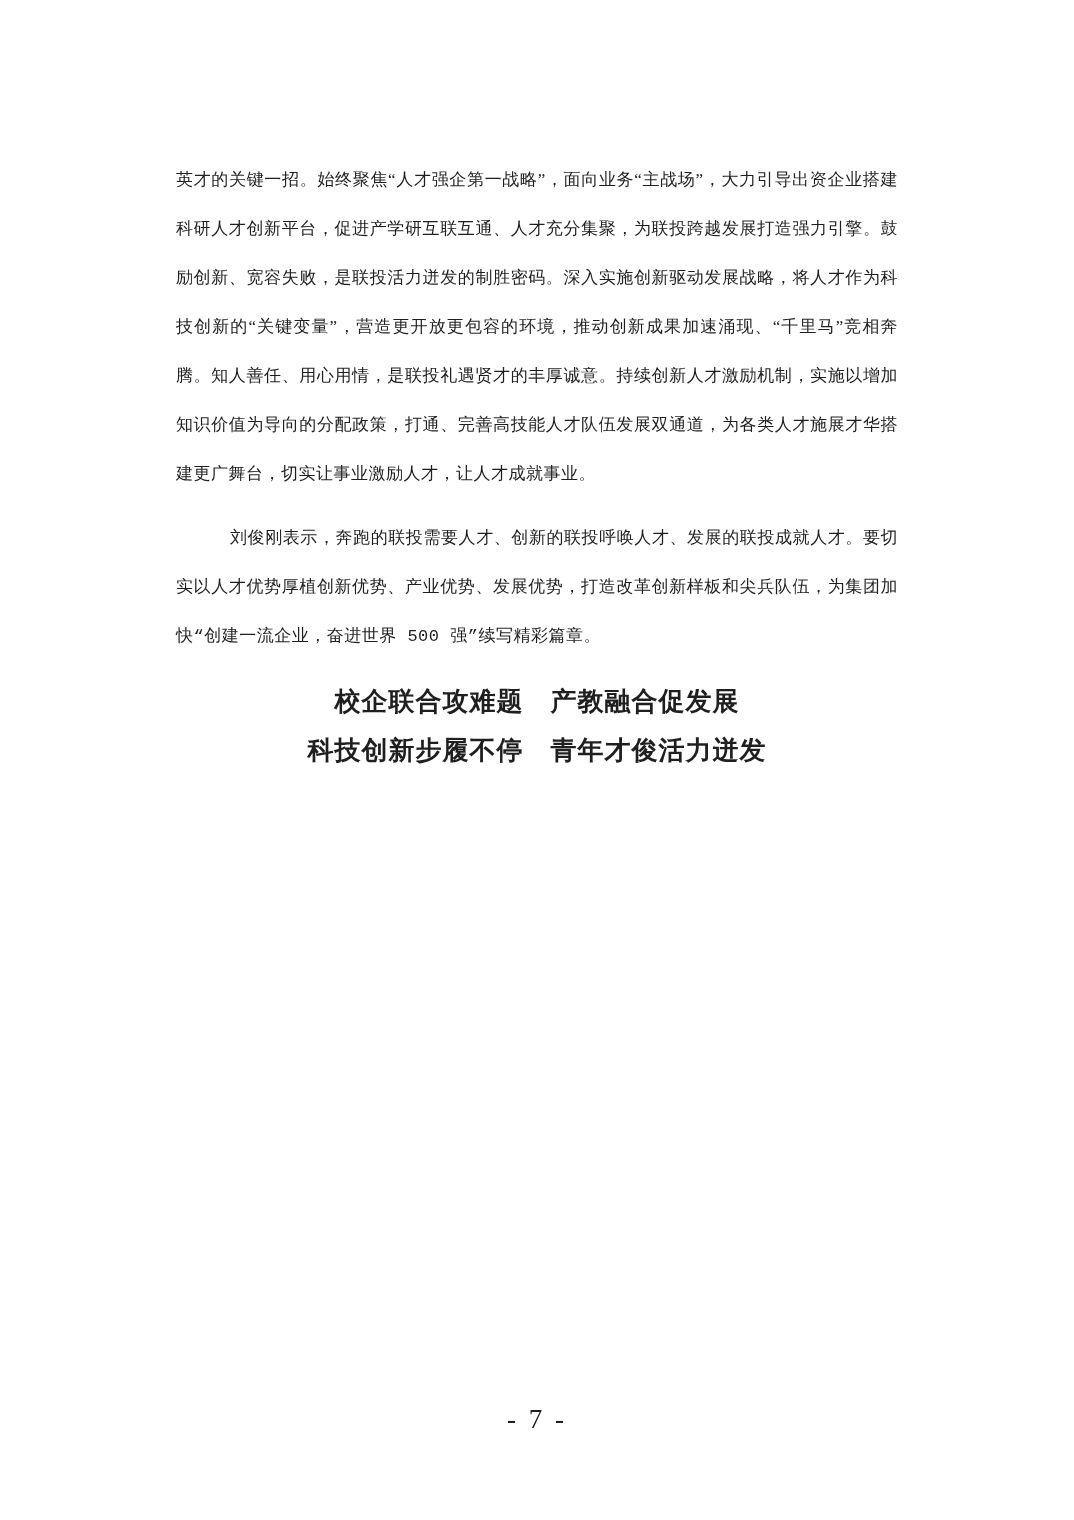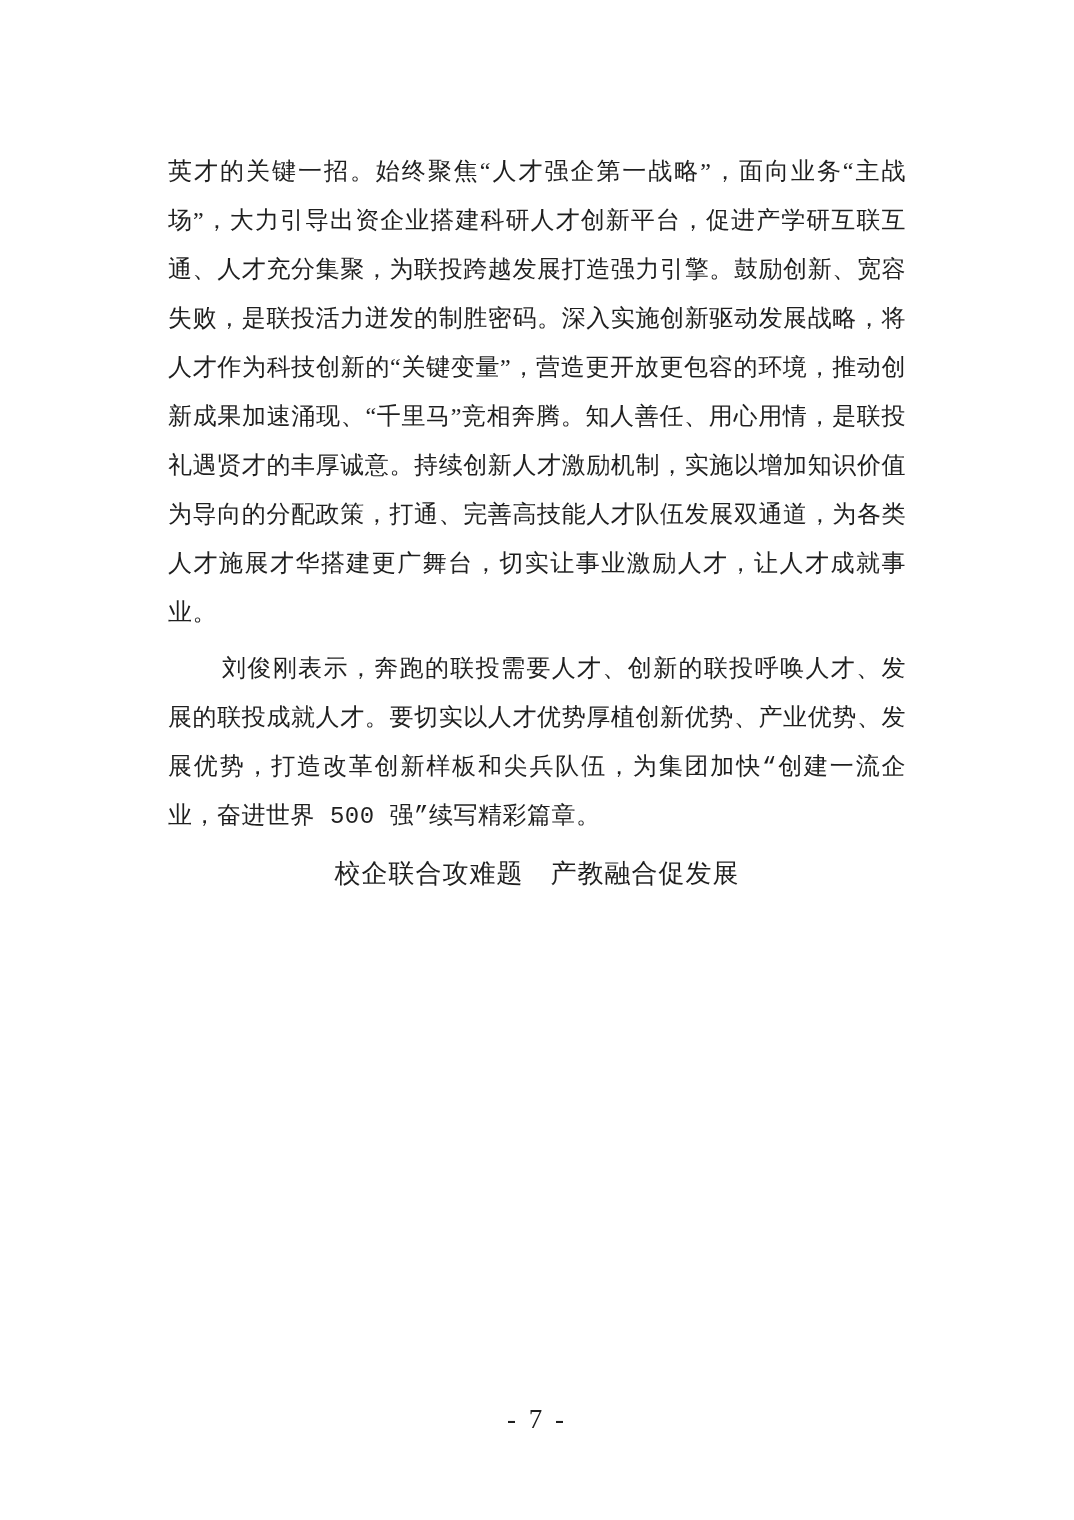--- a/index.html
+++ b/index.html
@@ -16,36 +16,36 @@
     color: #1f1f1f;
     overflow: hidden;
   }
   .content {
     position: absolute;
     left: 160px;
     top: 139px;
     width: 754px;
   }
   .para {
-    margin: 8px;
-    font-size: 24px;
+    margin: 16px;
+    font-size: 17px;
     line-height: 49px;
     text-align: justify;
     letter-spacing: 0.5px;
     word-break: normal;
   }
   .para.indent {
     text-indent: 54px;
     font-family: Liberation Mono, monospace;
   }
   .heading {
     margin: 0;
     font-size: 26px;
     line-height: 49px;
-    font-weight: normal;
+    font-weight: bold;
     text-align: center;
     letter-spacing: 1px;
   }
   .footer {
     position: absolute;
     left: 0;
     top: 1404px;
     width: 100%;
     text-align: center;
     font-size: 27px;
@@ -54,15 +54,16 @@
   }
 </style>
 </head>
 <body>
 
 <div class="page">
   <div class="content">
     <p class="para">英才的关键一招。始终聚焦“人才强企第一战略”，面向业务“主战场”，大力引导出资企业搭建科研人才创新平台，促进产学研互联互通、人才充分集聚，为联投跨越发展打造强力引擎。鼓励创新、宽容失败，是联投活力迸发的制胜密码。深入实施创新驱动发展战略，将人才作为科技创新的“关键变量”，营造更开放更包容的环境，推动创新成果加速涌现、“千里马”竞相奔腾。知人善任、用心用情，是联投礼遇贤才的丰厚诚意。持续创新人才激励机制，实施以增加知识价值为导向的分配政策，打通、完善高技能人才队伍发展双通道，为各类人才施展才华搭建更广舞台，切实让事业激励人才，让人才成就事业。</p>
     <p class="para indent">刘俊刚表示，奔跑的联投需要人才、创新的联投呼唤人才、发展的联投成就人才。要切实以人才优势厚植创新优势、产业优势、发展优势，打造改革创新样板和尖兵队伍，为集团加快“创建一流企业，奋进世界 500 强”续写精彩篇章。</p>
     <h2 class="heading">校企联合攻难题　产教融合促发展</h2>
+    <h2 class="heading">科技创新步履不停　青年才俊活力迸发</h2>
   </div>
   <div class="footer">- 7 -</div>
 </div>
 
 </body></html>

